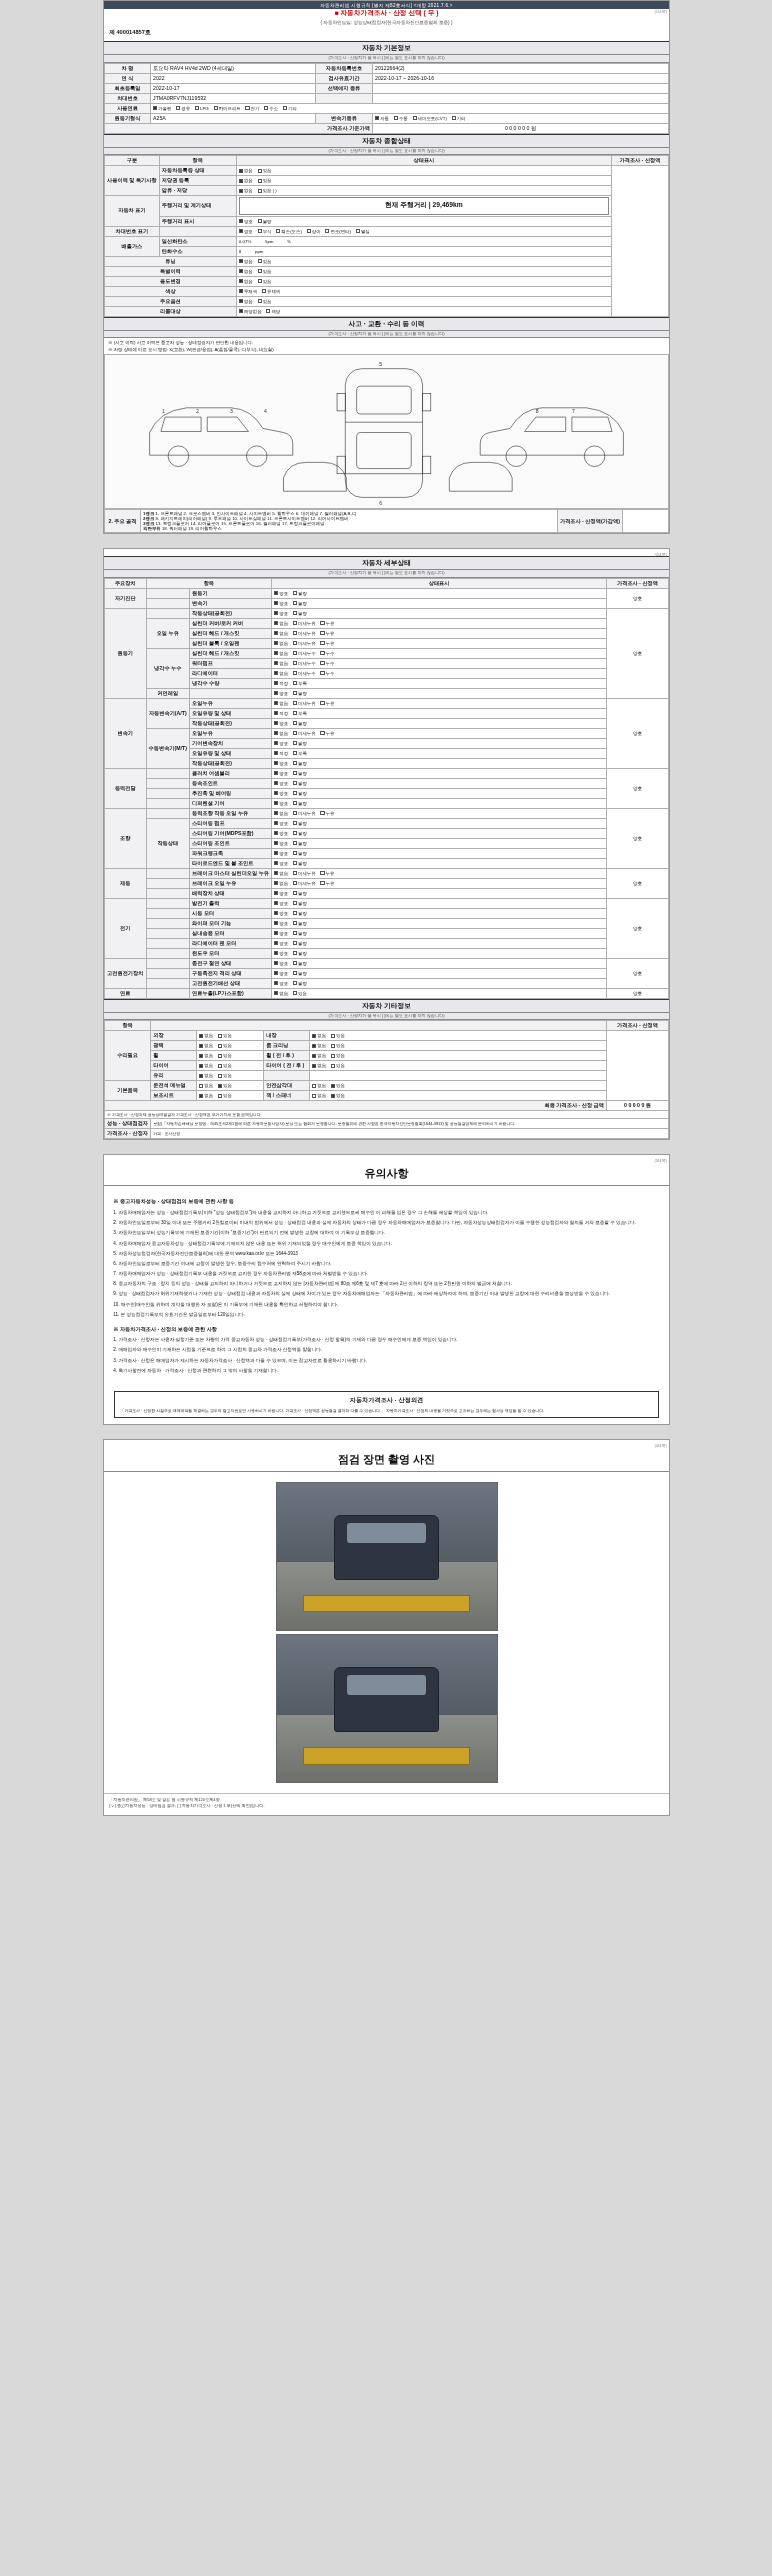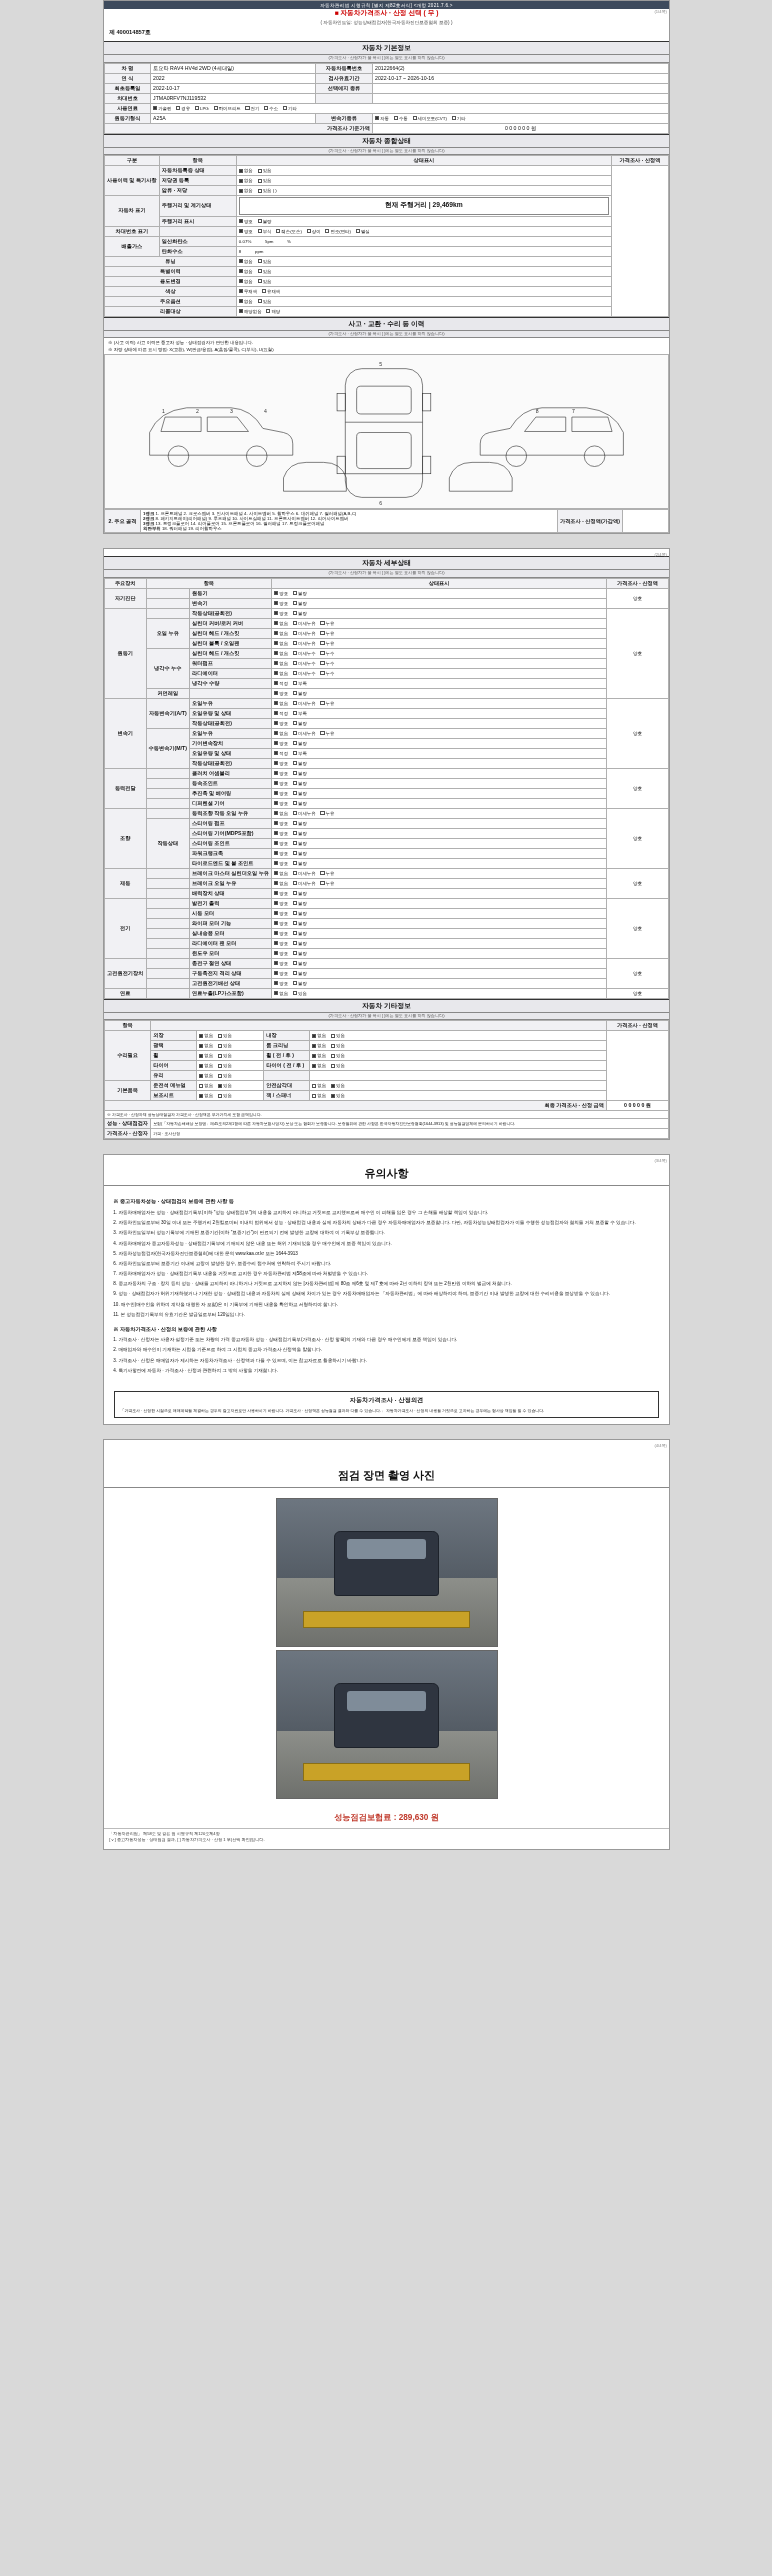--- a/index.html
+++ b/index.html
@@ -975,36 +975,35 @@
     <p>4. 특기사항란에 자동차 · 가격조사 · 산정과 관련하여 그 밖의 사항을 기재합니다.</p>
   </div>
   <div class="callout">
     <div class="ch">자동차가격조사 · 산정의견</div>
     <div class="tiny">「가격조사 · 산정한 시점으로 매매계약을 체결하는 경우의 참고자료로만 사용하시기 바랍니다. 가격조사 · 산정액은 성능점검 결과와 다를 수 있습니다.」 자동차가격조사 · 산정의 내용을 거짓으로 고지하는 경우에는 형사상 책임을 질 수 있습니다.</div>
   </div>
 </div>
 
 <div class="page">
   <div class="page-corner" style="top:3.1px">(4/4쪽)</div>
-  <div class="notice-h" style="margin-top:24px">점검 장면 촬영 사진</div>
+  <div class="notice-h" style="margin-top:8px">점검 장면 촬영 사진</div>
 
   <div class="photo-area">
     <div class="photo">
       <div class="floor"></div>
         <div class="lift"></div>
       <div class="car-body"></div>
         <div class="glass"></div>
     </div>
     <div class="photo">
       <div class="floor"></div>
         <div class="lift"></div>
       <div class="car-body"></div>
         <div class="glass"></div>
     </div>
   </div>
 
-  <div class="price-band">성능점검보험료 : 289,630 원</div>
   <div class="footnote">
     <div>「자동차관리법」 제58조 및 같은 법 시행규칙 제120조제4항</div>
     <div>[ v ] 중고자동차성능 · 상태점검 결과, [ ] 자동차가격조사 · 산정 1 부(선택 확인)입니다.</div>
   </div>
 </div>
 
 
 </body></html>

